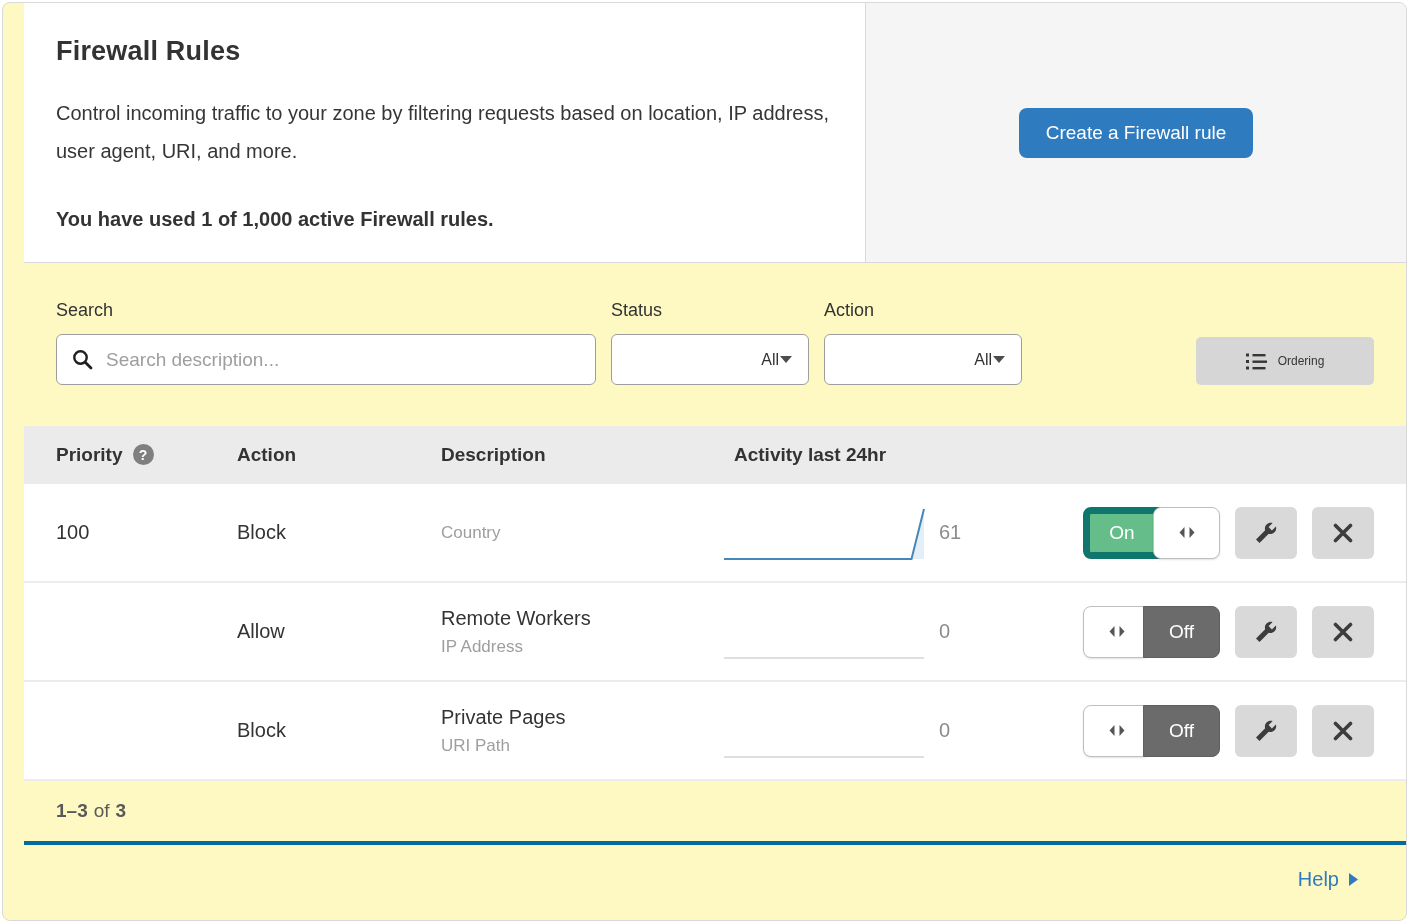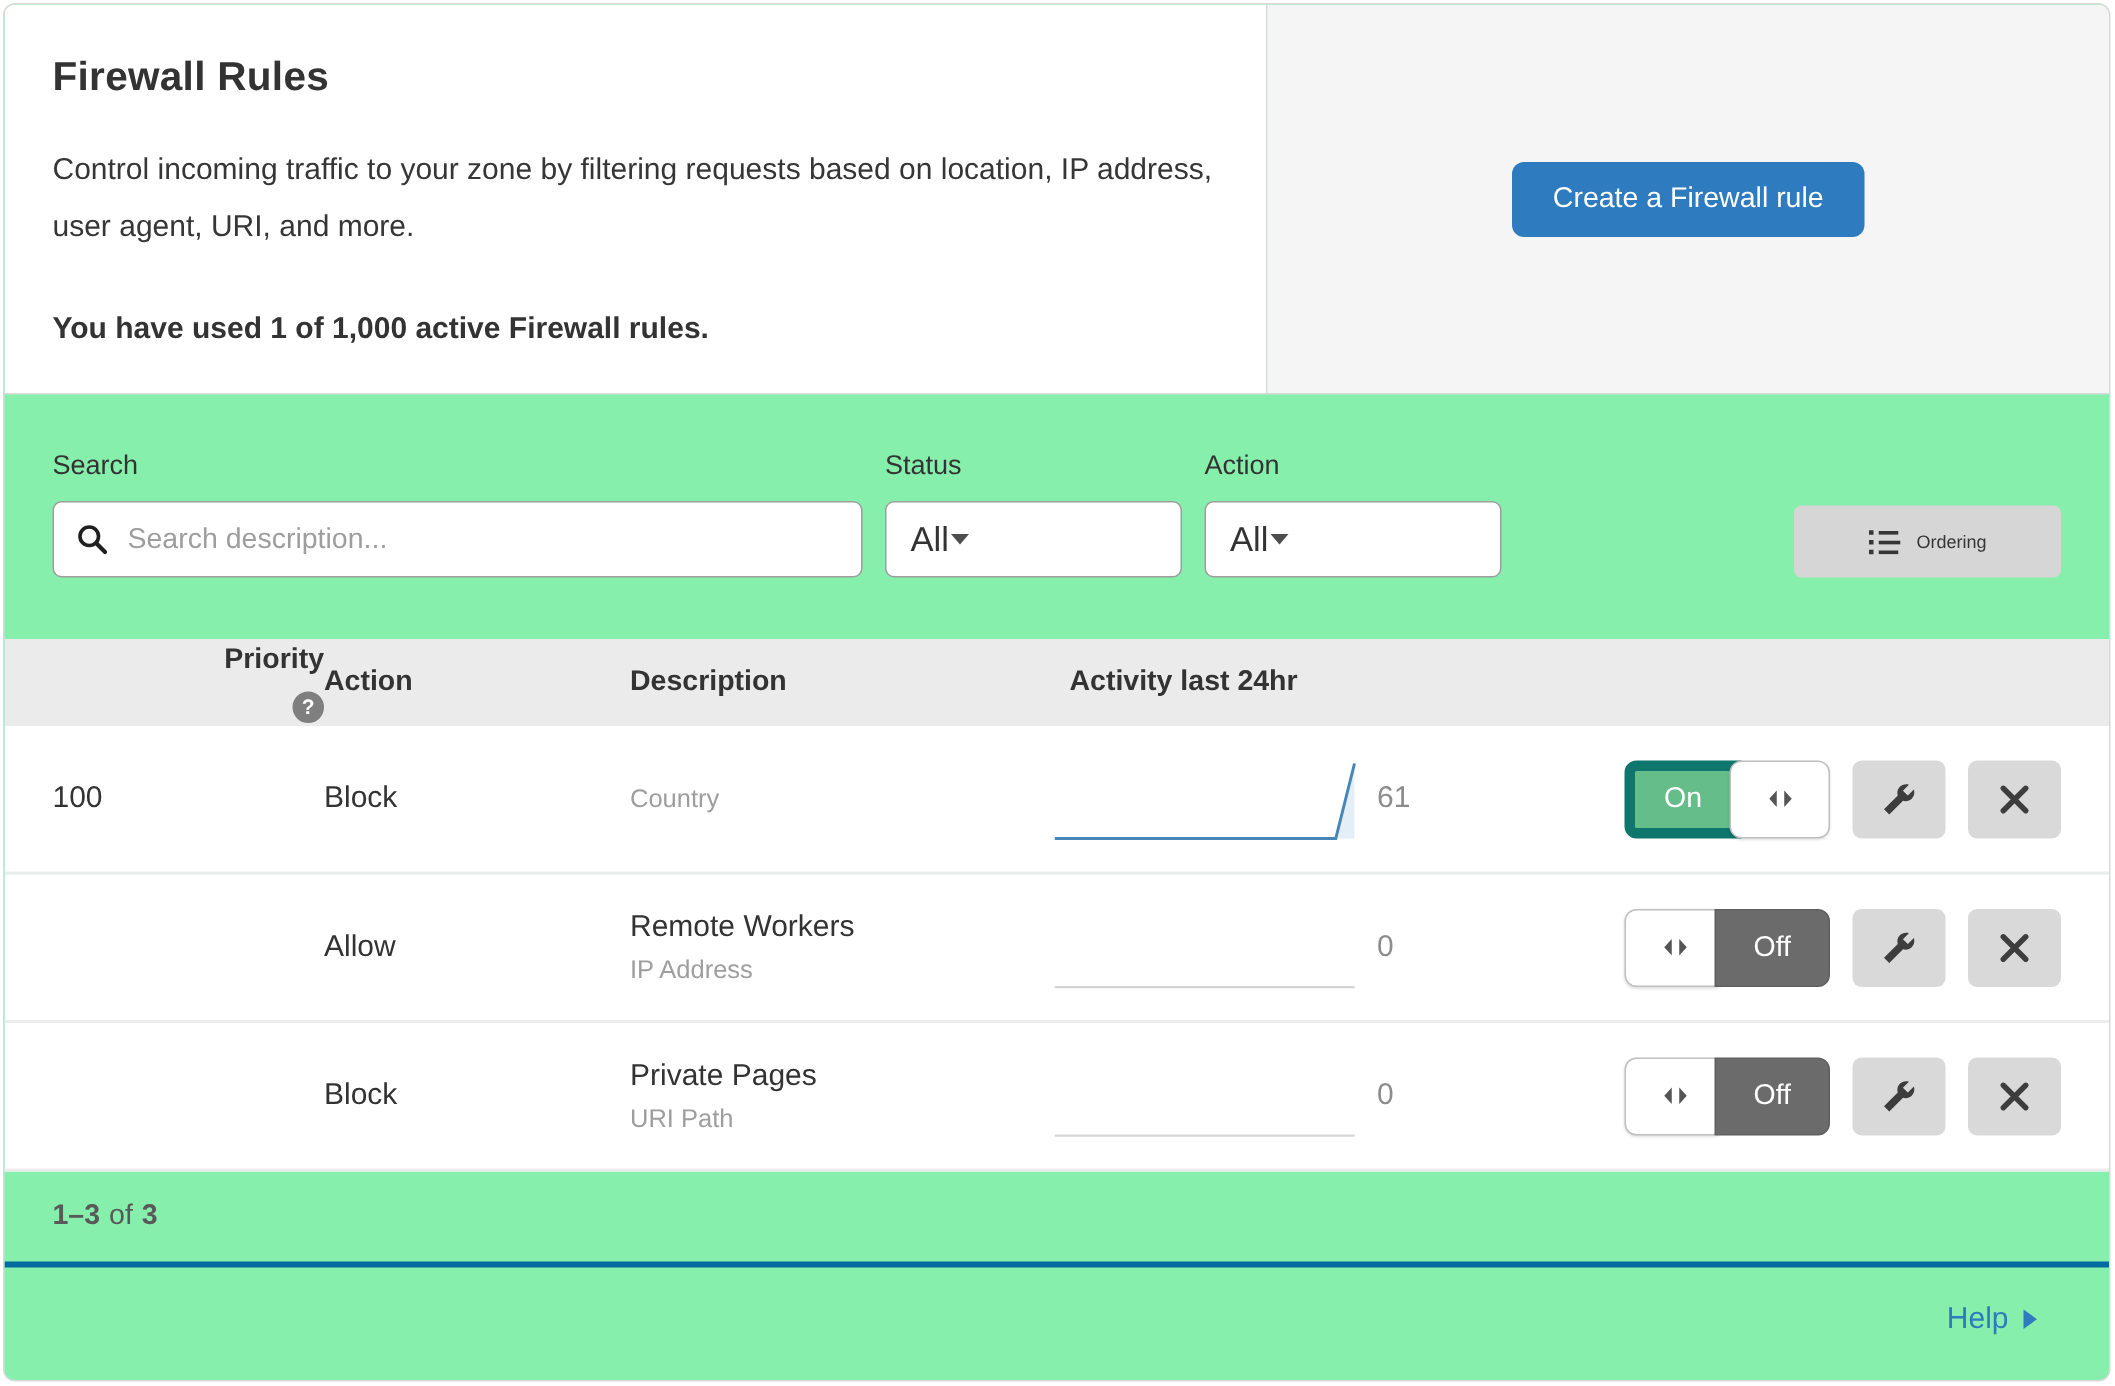--- a/index.html
+++ b/index.html
@@ -1,19 +1,19 @@
 <!DOCTYPE html>
 <html><head>
 <meta charset="utf-8">
 <style>
   * { box-sizing: border-box; margin: 0; padding: 0; }
   html,body { width:1410px; height:924px; background:#fff; font-family:"Liberation Sans", sans-serif; color:#333; }
   .card {
     position:absolute; left:2px; top:2px; width:1405px; height:919px;
-    border:1px solid #d9d9d9; border-radius:8px; background:#86efac; overflow:hidden;
+    border:1px solid #d9d9d9; border-radius:8px; background:#fef9c3; overflow:hidden;padding-left:21px;
   }
   
   .hero { display:flex; height:260px; border-bottom:1px solid #d9d9d9; }
   .hero-left { width:842px; border-right:1px solid #d9d9d9; padding:33px 32px 0; background:#fff; }
   .page-title { font-size:27px; font-weight:bold; color:#333; margin-bottom:27px; letter-spacing:.2px; }
   .page-desc { font-size:20px; line-height:38px; max-width:775px; color:#363636; }
   .usage-note { font-size:20px; font-weight:bold; margin-top:38px; color:#333; }
   .hero-right { flex:1; background:#f5f5f5; display:flex; align-items:center; justify-content:center; }
   .btn-primary {
     background:#2f7bbf; color:#fff; border:none; border-radius:8px;
@@ -27,35 +27,35 @@
   .search-box { position:relative; height:51px; }
   .search-box input {
     width:100%; height:100%; border:1px solid #9e9e9e; border-radius:6px;
     padding:0 14px 0 49px; font-size:19px; font-family:inherit; color:#333; outline:none;
   }
   .search-box input::placeholder { color:#9e9e9e; }
   .search-icon { position:absolute; left:15px; top:14px; }
   .select-group { width:198px; margin-left:15px; }
   .select {
     height:51px; border:1px solid #9e9e9e; border-radius:6px; background:#fff;
-    display:flex; align-items:center; justify-content:flex-start;
-    padding:0 15px 0 16px; font-size:23px; color:#333; cursor:pointer;
+    display:flex; align-items:center; justify-content:flex-end;
+    padding:0 15px 0 16px; font-size:16px; color:#333; cursor:pointer;
   }
   .ordering-btn {
     margin-left:auto; height:48px; width:178px; background:#d6d6d6; border:none;
     border-radius:5px; display:flex; align-items:center; justify-content:center; gap:11px;
     font-size:12px; color:#363636; cursor:pointer; font-family:inherit;
   }
   
   .thead {
     display:grid; grid-template-columns:181px 204px 293px 1fr;
     align-items:center; height:58px; background:#ebebeb; padding:0 32px;
     font-size:19px; font-weight:bold; color:#333;
   }
-  .priority-head { display:flex; align-items:flex-end; gap:10px;flex-direction:column; }
+  .priority-head { display:flex; align-items:flex-start; gap:10px; }
   .help-circle {
     width:21px; height:21px; border-radius:50%; background:#7f7f7f; color:#fff;
     font-size:14px; font-weight:bold; display:flex; align-items:center; justify-content:center;
     cursor:pointer;
   }
   .row {
     display:grid; grid-template-columns:181px 204px 283px 215px 95px 1fr;
     align-items:center; height:99px; padding:0 32px; border-bottom:2px solid #ececec;
     background:#fff;
   }

